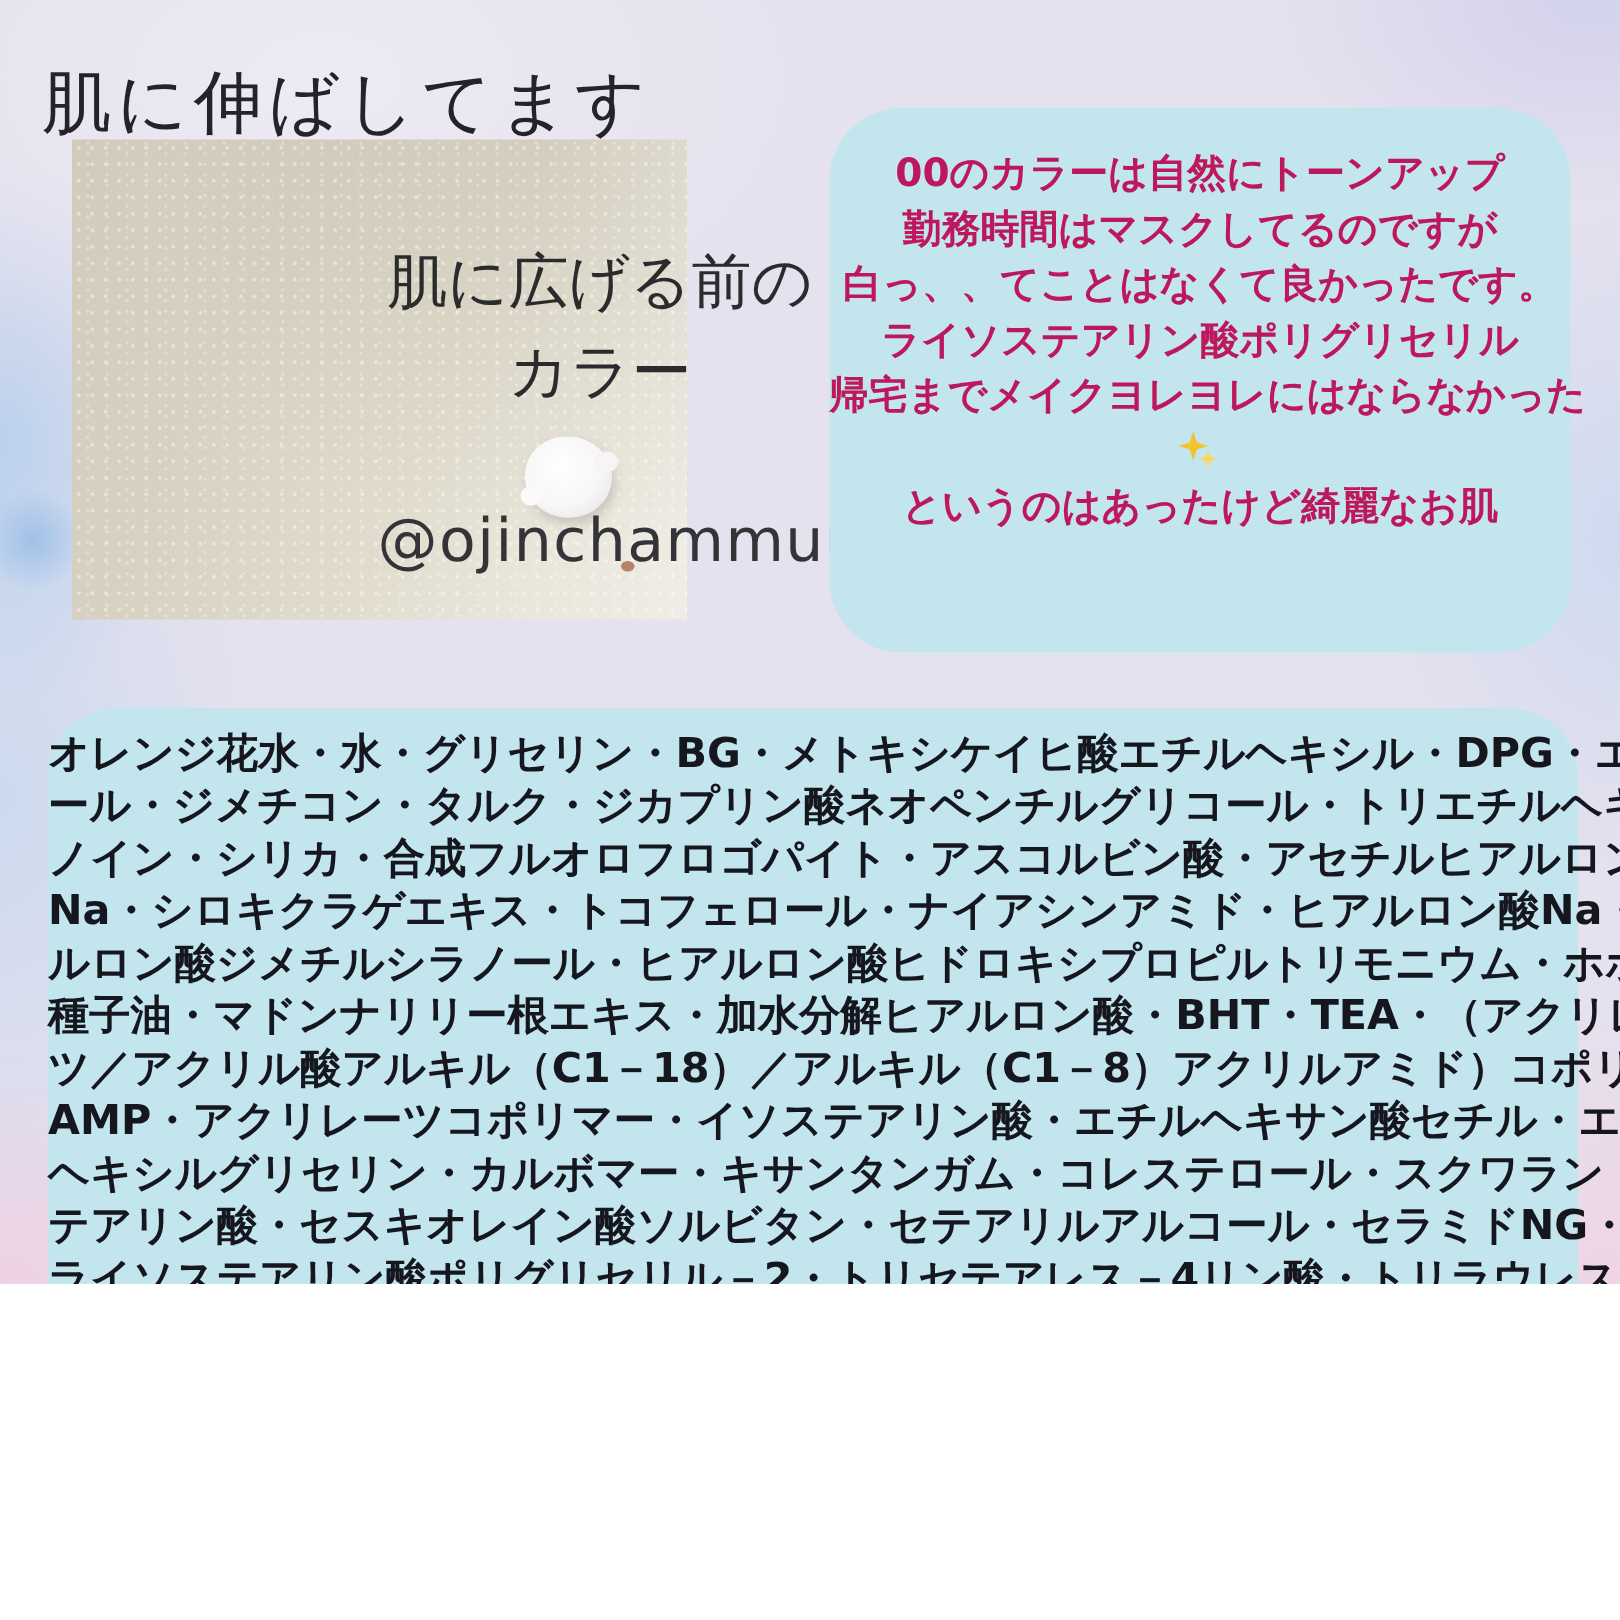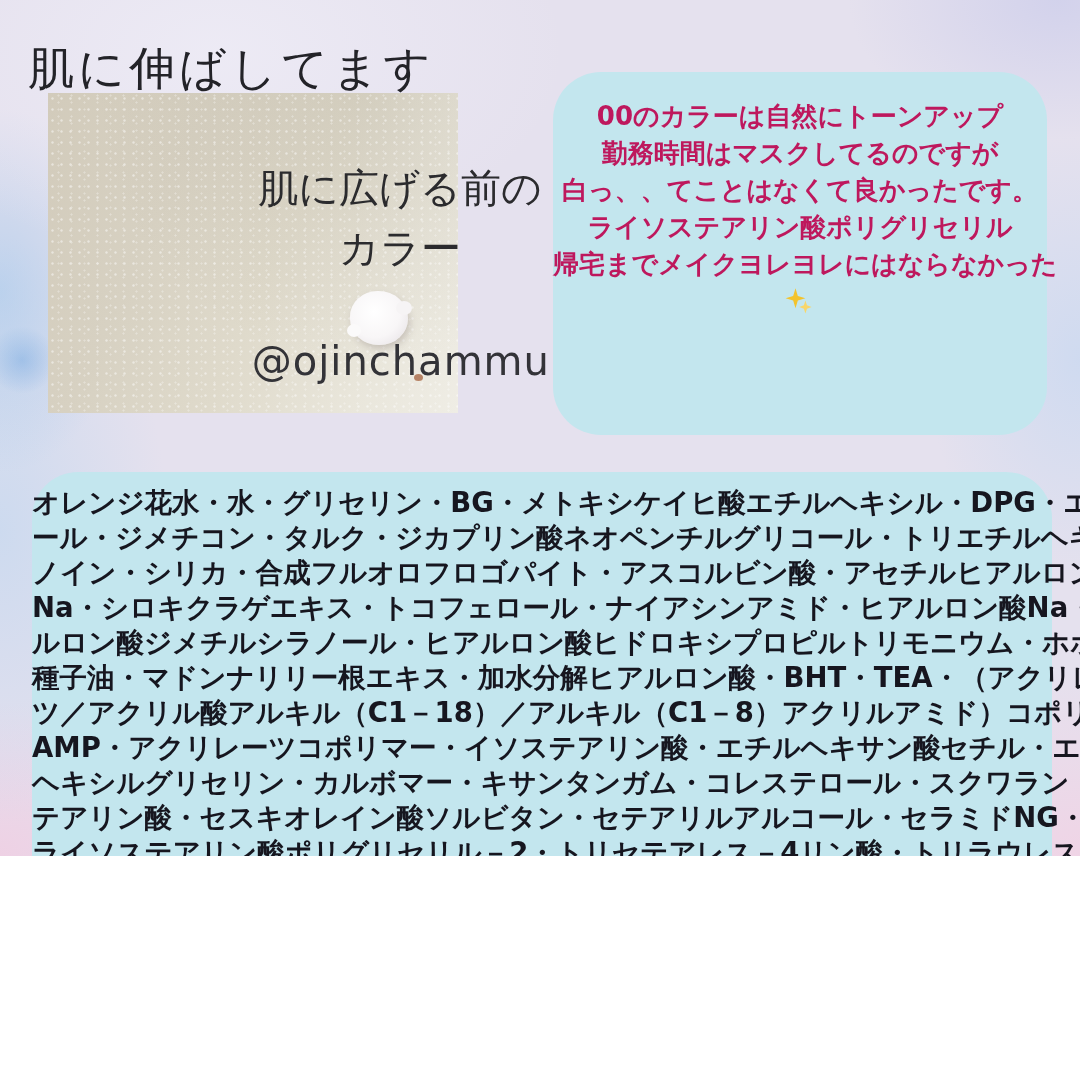--- a/index.html
+++ b/index.html
@@ -111,20 +111,21 @@
     <div class="bline">ライソステアリン酸ポリグリセリル</div>
     <div class="bline">帰宅までメイクヨレヨレにはならなかった</div>
     <div class="bline">
       <span class="sparkle">
         <svg width="28" height="28" viewBox="0 0 24 24">
           <path fill="#f3c32c" d="M9 2 L11 8.5 L17.5 10.5 L11 12.5 L9 19 L7 12.5 L0.5 10.5 L7 8.5 Z"></path>
           <path fill="#f8d66a" d="M17.5 12.5 L18.8 16.6 L22.8 18 L18.8 19.4 L17.5 23.5 L16.2 19.4 L12.2 18 L16.2 16.6 Z"></path>
         </svg>
       </span>
     </div>
+    <div class="bline">というのはあったけど綺麗なお肌</div>
   </div>
 
   <div class="panel">
     <div class="iline">オレンジ花水・水・グリセリン・BG・メトキシケイヒ酸エチルヘキシル・DPG・エタノ</div>
     <div class="iline">ール・ジメチコン・タルク・ジカプリン酸ネオペンチルグリコール・トリエチルヘキサ</div>
     <div class="iline">ノイン・シリカ・合成フルオロフロゴパイト・アスコルビン酸・アセチルヒアルロン酸</div>
     <div class="iline">Na・シロキクラゲエキス・トコフェロール・ナイアシンアミド・ヒアルロン酸Na・ヒア</div>
     <div class="iline">ルロン酸ジメチルシラノール・ヒアルロン酸ヒドロキシプロピルトリモニウム・ホホバ</div>
     <div class="iline">種子油・マドンナリリー根エキス・加水分解ヒアルロン酸・BHT・TEA・（アクリレー</div>
     <div class="iline">ツ／アクリル酸アルキル（C1－18）／アルキル（C1－8）アクリルアミド）コポリマー</div>

